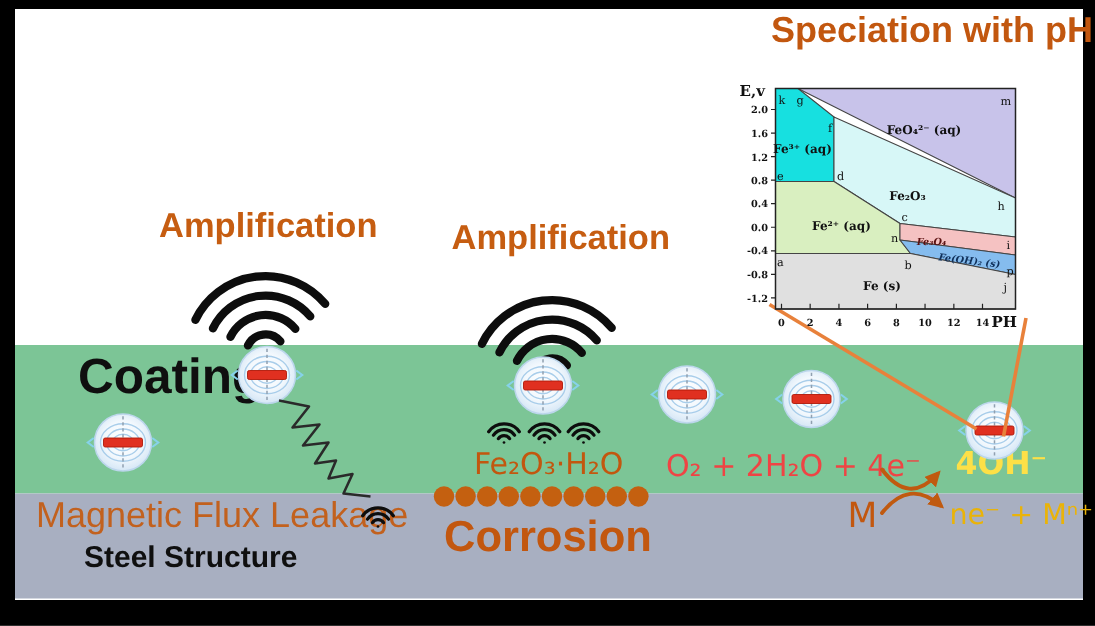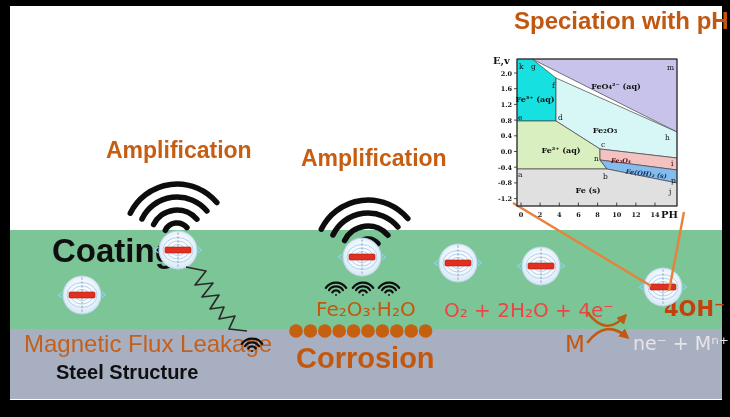--- a/index.html
+++ b/index.html
@@ -12,23 +12,23 @@
   .formula{font-family:"DejaVu Sans",sans-serif;}
   .title{left:486px;top:9px;font-size:24px;font-weight:bold;color:#C2570F;margin-left:28px;}
   .amp1{left:106px;top:139px;font-size:23px;font-weight:bold;color:#C65D11;}
   .amp2{left:301px;top:147px;font-size:23px;font-weight:bold;color:#C65D11;}
   .coating-label{left:52px;top:234px;font-size:33px;font-weight:bold;color:#0f0f0f;}
   .steel-label{left:56px;top:362px;font-size:20px;font-weight:bold;color:#0f0f0f;}
   .mfl{left:24px;top:332px;font-size:24px;color:#C2611E;}
   .corrosion{left:296px;top:344px;font-size:29px;font-weight:bold;color:#C2570F;}
   .rust{left:316px;top:299px;font-size:20px;color:#C2570F;}
   .orr{left:444px;top:300px;font-size:20px;color:#ef4444;}
-  .oh{left:664px;top:299px;font-size:21px;font-weight:bold;color:#c2410c;text-align:right;}
+  .oh{left:637px;top:299px;font-size:21px;font-weight:bold;color:#fde047;text-align:right;}
   .metal{left:565px;top:333px;font-size:23px;color:#C2570F;}
-  .anodic{left:633px;top:334px;font-size:19px;color:#e5e5e5;text-align:center;}
+  .anodic{left:633px;top:334px;font-size:19px;color:#eab308;text-align:center;}
   svg{position:absolute;}
   .overlay{left:0;top:0;width:730px;height:417px;pointer-events:none;}
   .pourbaix{left:488px;top:50px;width:240px;height:175px;}
   .pb-serif{font-family:"DejaVu Serif",serif;fill:#111;}
 </style>
 </head>
 <body>
 
 <div class="stage">
   <div class="panel"></div>

